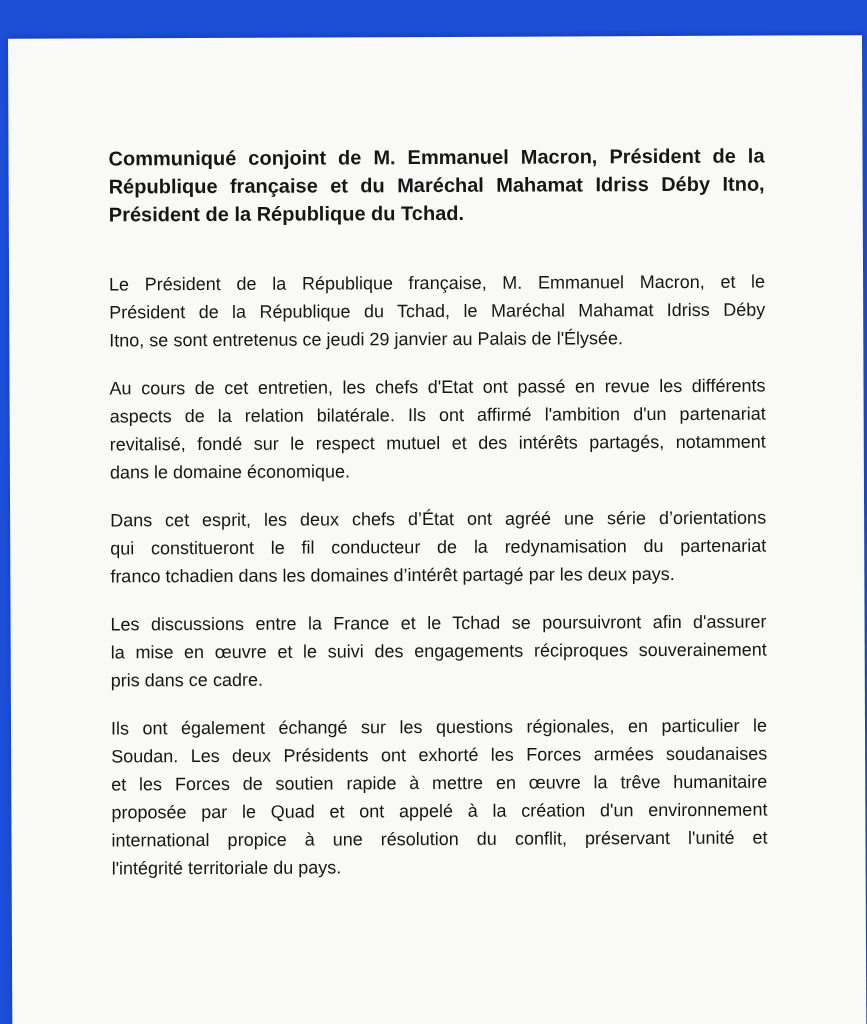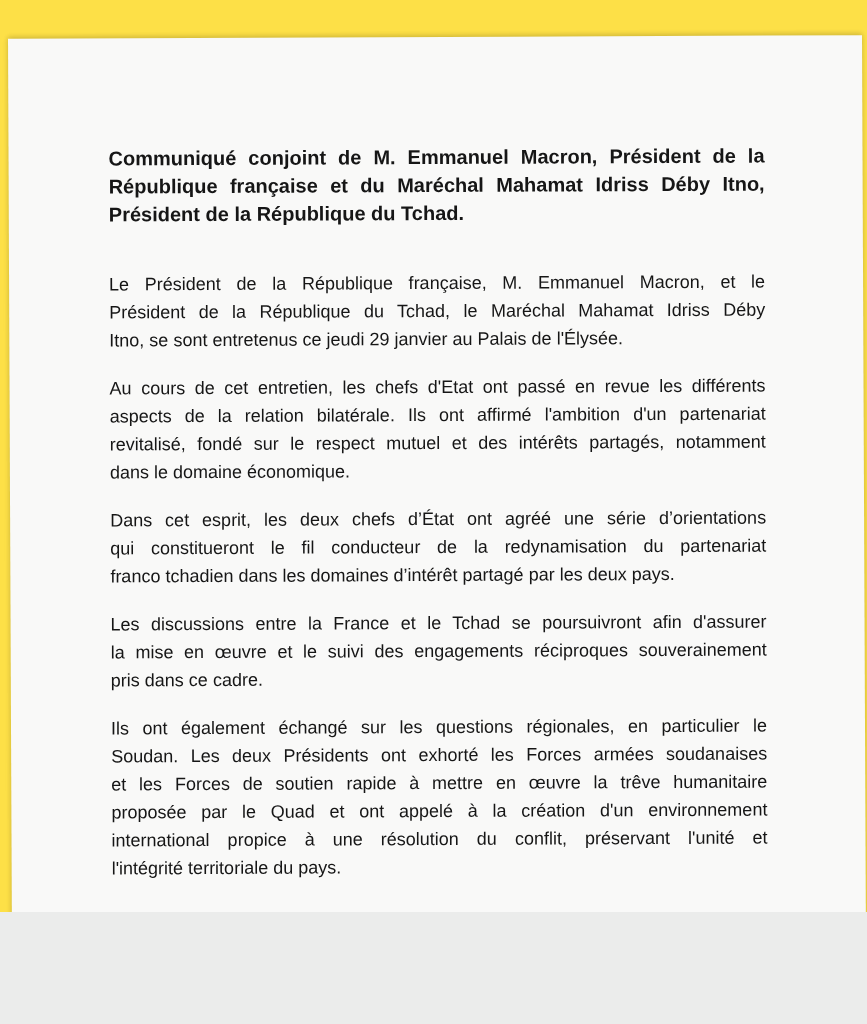--- a/index.html
+++ b/index.html
@@ -4,23 +4,23 @@
 <style>
   html, body {
     margin: 0;
     padding: 0;
     background: #ebeceb;
     font-family: "Liberation Sans", sans-serif;
   }
   .stage {
     position: relative;
     width: 867px;
-    height: 912px;
+    height: 1024px;
     overflow: hidden;
-    background: #fde047;
+    background: #1d4ed8;
   }
   .paper {
     position: absolute;
     left: 8px;
     top: 37px;
     width: 854px;
     height: 1060px;
     background: #f9f9f8;
     box-shadow: 0 -2px 5px rgba(0,0,0,0.12), 0 0 6px rgba(0,0,0,0.10);
     transform: rotate(-0.25deg);

